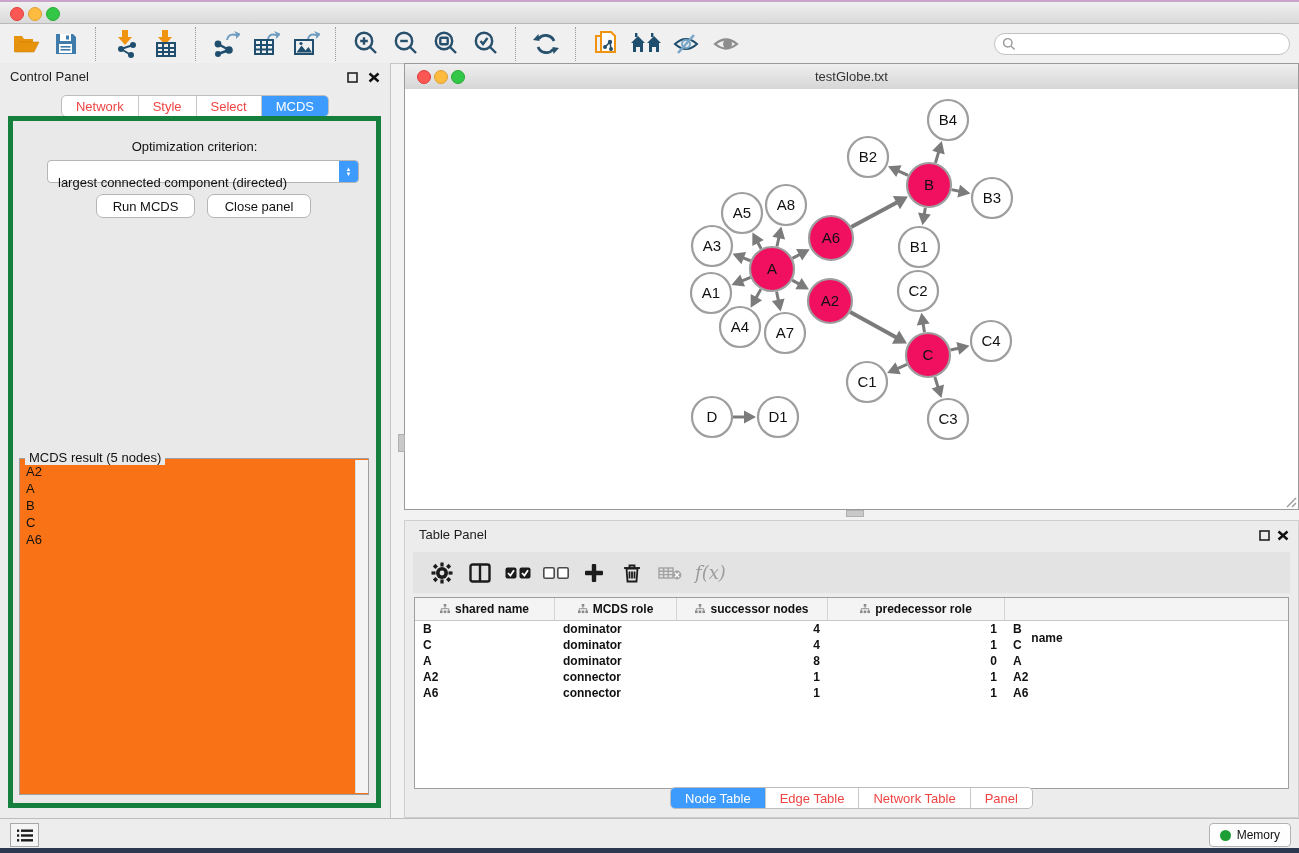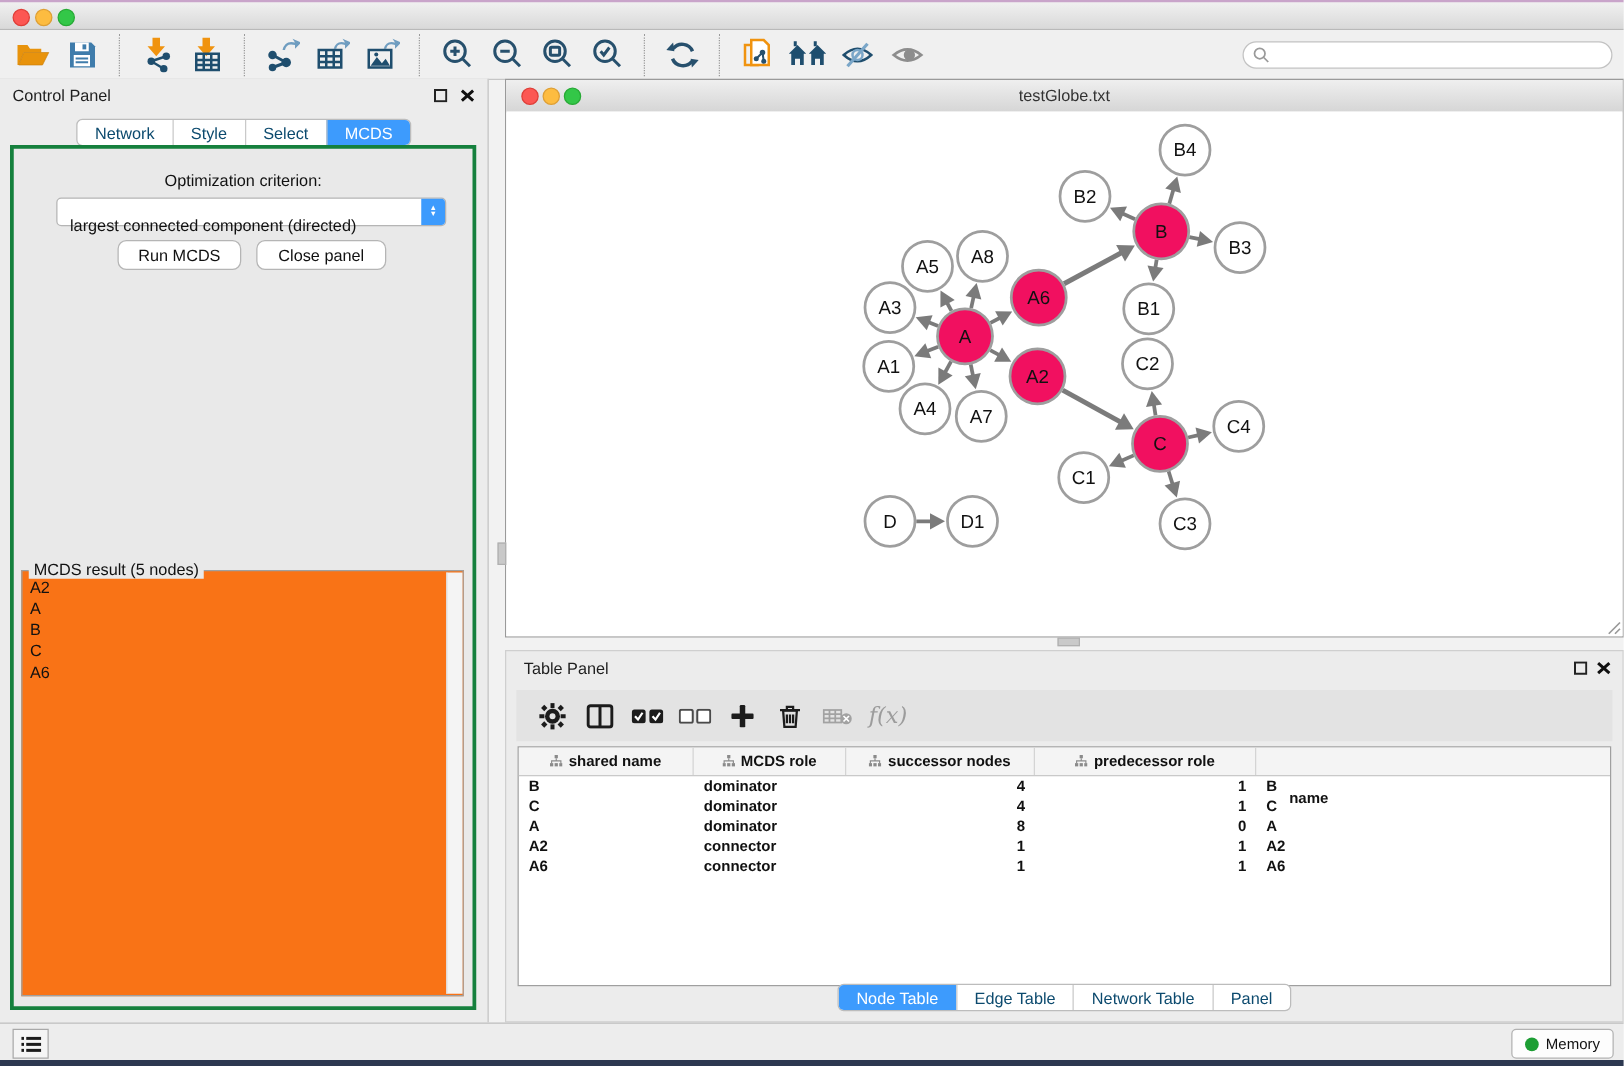--- a/index.html
+++ b/index.html
@@ -22,24 +22,24 @@
   .tb-sep{width:1px;height:34px;border-left:1px dotted #9a9a9a;margin:0 3px;}
   .tb-btn{width:40px;height:34px;display:flex;align-items:center;justify-content:center;cursor:default;}
   #search-wrap{margin-left:auto;margin-right:9px;width:296px;height:22px;background:#fff;border:1px solid #c2c2c2;border-radius:12px;display:flex;align-items:center;padding-left:7px;box-sizing:border-box;}
 
   
   #control-panel{left:0;top:63px;width:391px;height:755px;background:#ececec;border-right:1px solid #c4c4c4;box-sizing:border-box;}
   #cp-title{position:absolute;left:10px;top:6px;font-size:13px;color:#1e1e1e;}
   .panel-ctl{position:absolute;top:6px;}
   #cp-tabs{position:absolute;top:32px;left:0;width:100%;display:flex;justify-content:center;}
   .seg{display:flex;border:1px solid #bcbcbc;border-radius:5px;background:#fff;overflow:hidden;height:20px;}
-  .seg .tab{padding:2px 14px;font-size:13px;color:#0c4a6e;border-left:1px solid #c9c9c9;line-height:17px;white-space:nowrap;}
+  .seg .tab{padding:2px 14px;font-size:13px;color:#ef4444;border-left:1px solid #c9c9c9;line-height:17px;white-space:nowrap;}
   .seg .tab:first-child{border-left:none;}
   .seg .tab.sel{background:#3d9bfd;color:#fff;}
-  #cp-body{position:absolute;left:8px;top:53px;right:9px;bottom:10px;background:#e9e9e9;border:3px solid #15803d;}
+  #cp-body{position:absolute;left:8px;top:53px;right:9px;bottom:10px;background:#e9e9e9;border:5px solid #15803d;}
   #opt-label{position:absolute;top:18px;left:0;width:100%;text-align:center;font-size:13px;color:#111;}
   #opt-select{position:absolute;top:39px;left:34px;width:312px;height:23px;background:#fff;border:1px solid #b5b5b5;border-radius:4px;display:flex;align-items:center;box-sizing:border-box;}
   #opt-select .val{flex:1;font-size:13px;color:#111;padding-left:10px;white-space:nowrap;overflow:hidden;margin-top:22px;}
   #opt-stepper{width:19px;height:21px;background:#3d9bfd;border-radius:0 3px 3px 0;display:flex;flex-direction:column;align-items:center;justify-content:center;color:#fff;font-size:6px;line-height:5px;}
   .cp-btn{position:absolute;top:73px;height:22px;background:#fff;border:1px solid #b5b5b5;border-radius:7px;font-size:13px;color:#111;display:flex;align-items:center;justify-content:center;}
   #run-btn{left:83px;width:97px;}
   #closep-btn{left:194px;width:102px;}
   #mcds-box{position:absolute;left:6px;right:7px;top:337px;bottom:8px;border:1px solid #9f9f9f;background:#f97316;}
   #mcds-legend{position:absolute;top:-9px;left:5px;background:#e9e9e9;padding:0 4px;font-size:13px;color:#111;}
   #mcds-list{position:absolute;left:0;top:4px;right:13px;bottom:0;overflow:hidden;}

